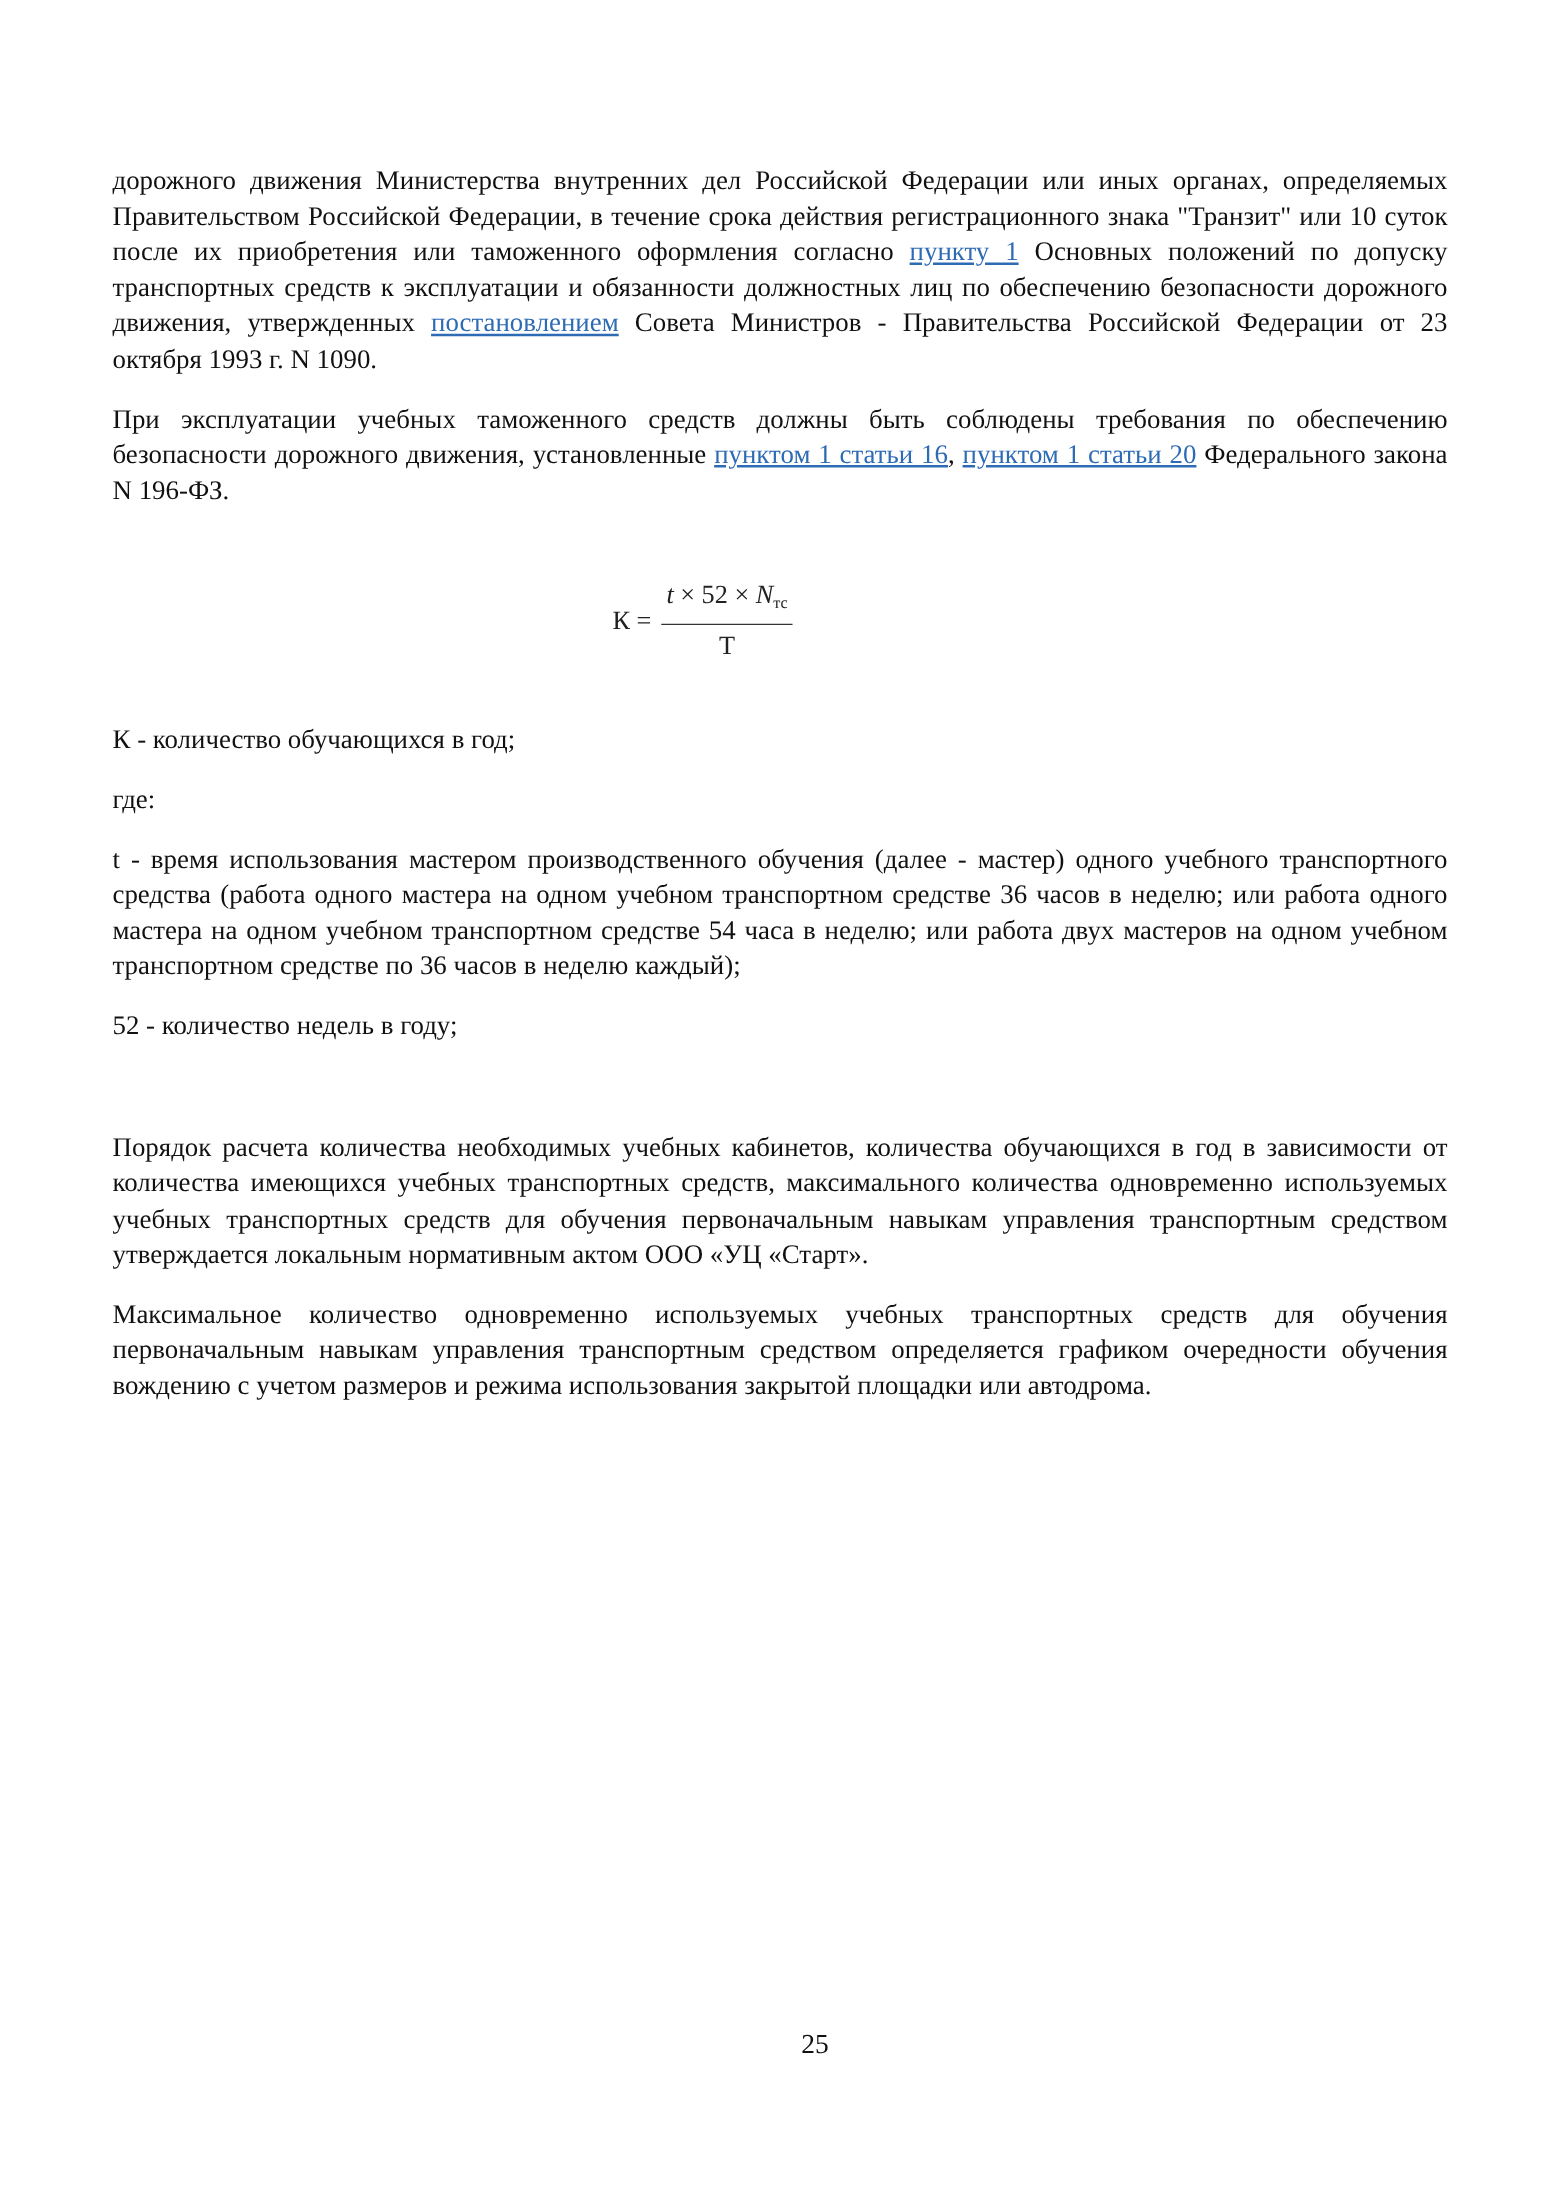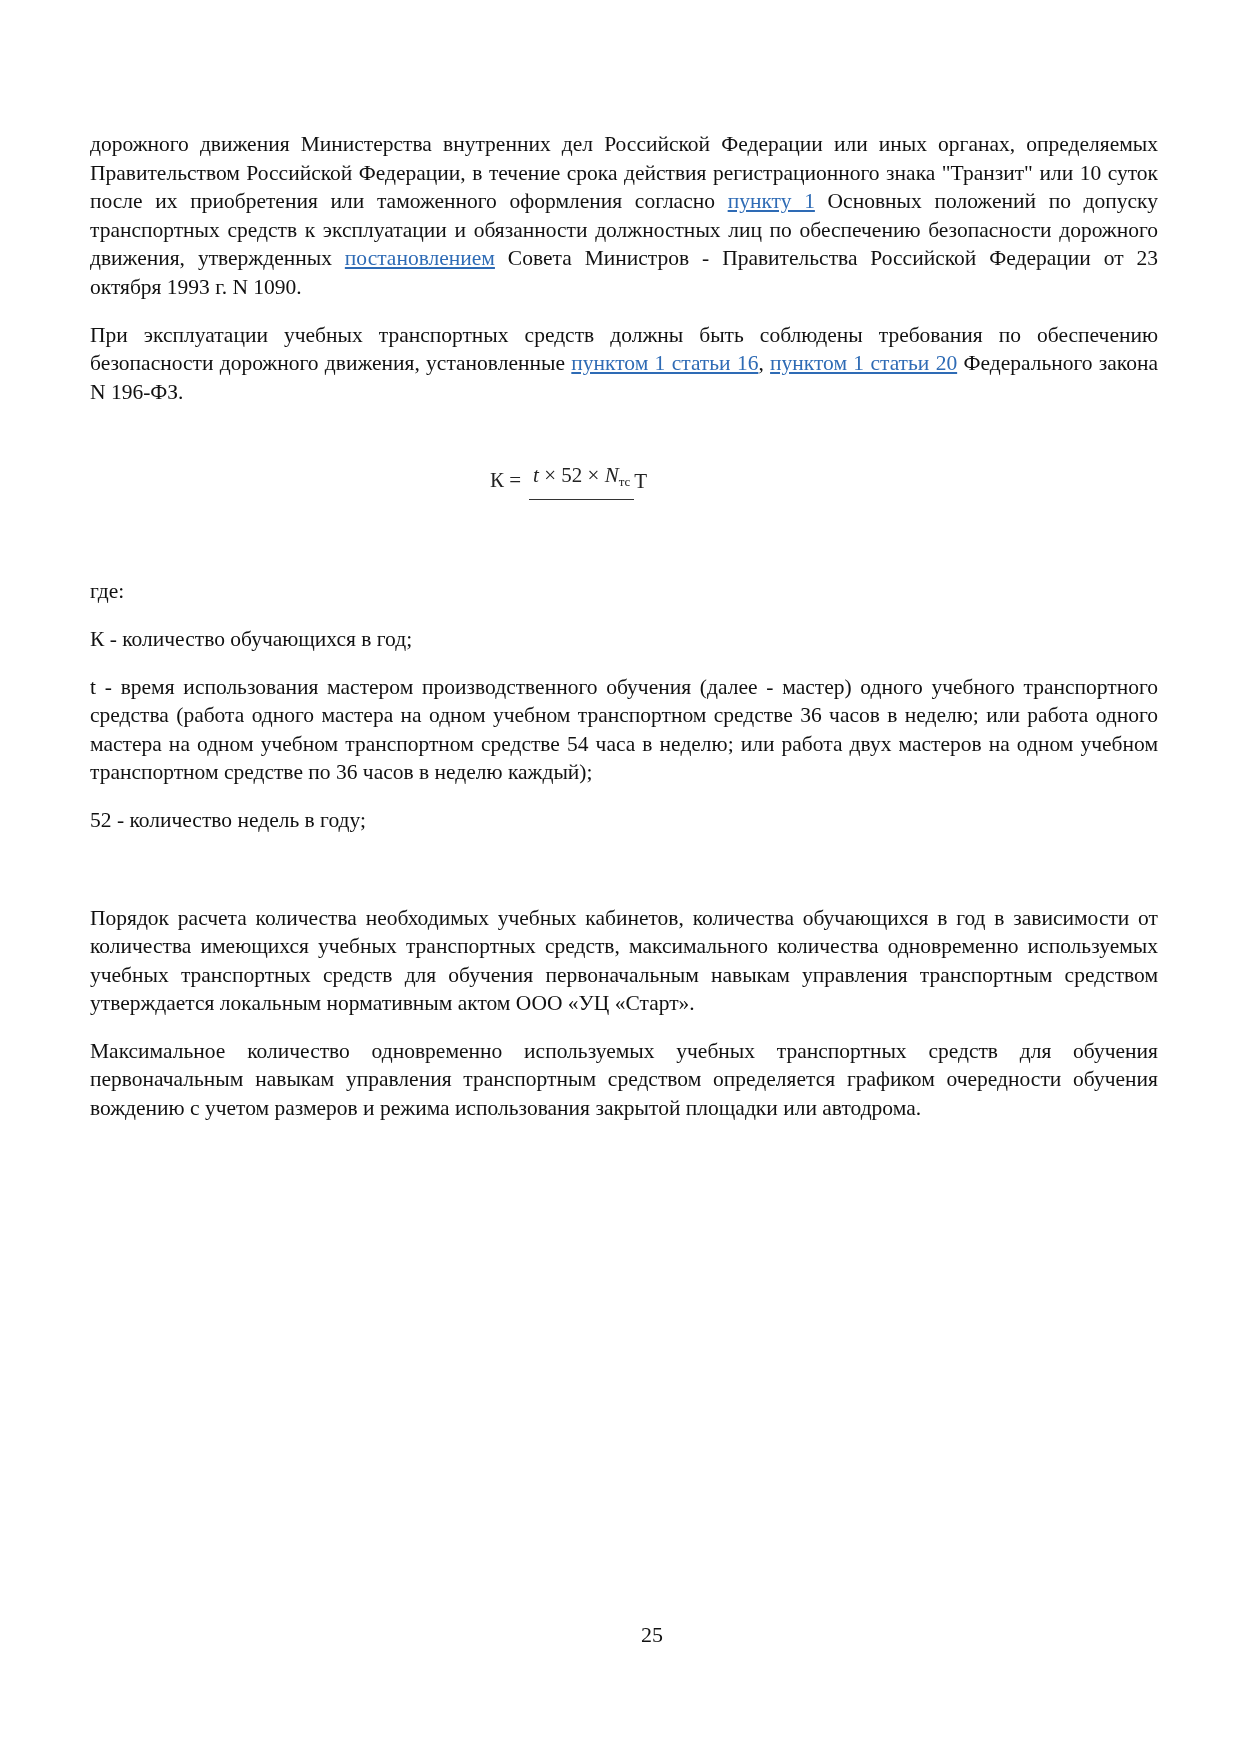--- a/index.html
+++ b/index.html
@@ -12,54 +12,54 @@
   p { margin: 12px 0 19px 0; }
   .just { text-align: justify; }
   a.lnk { color: #2e6bb5; text-decoration: underline; text-underline-offset: 2px; }
   .formula-wrap { height: 140px; position: relative; margin-top: 12px; margin-bottom: 10px; }
   .formula {
     position: absolute; left: 400px; top: 36px;
     display: flex; align-items: center;
     font-family: "Liberation Serif", "DejaVu Serif", serif; font-size: 21px; color: #222;
   }
   .formula .lhs { margin-right: 4px; }
-  .frac { display: inline-flex; flex-direction: row; align-items: center; margin-left: 4px; }
+  .frac { display: inline-flex; flex-direction: column; align-items: center; margin-left: 4px; }
   .frac .num { padding: 0 4px 2px 4px; border-bottom: 1.5px solid #333; white-space: nowrap; }
   .frac .den { padding-top: 2px; }
   .frac i { font-style: italic; }
   .sub { font-size: 13px; vertical-align: -4px; }
   .gap-big { height: 38px; }
   .page-number {
     position: absolute; left: 0; width: 1240px; top: 1622px; text-align: center;
     font-family: "Liberation Serif", "DejaVu Serif", serif; font-size: 22px; color: #111; margin-left: 32px;
   }
 </style>
 </head>
 <body>
 
 <div class="page">
 
   <p class="just"><span>дорожного движения Министерства внутренних дел Российской Федерации или иных органах, определяемых Правительством Российской Федерации, в течение срока действия регистрационного знака "Транзит" или 10 суток после их приобретения или таможенного оформления согласно </span><a class="lnk">пункту 1</a><span> Основных положений по допуску транспортных средств к эксплуатации и обязанности должностных лиц по обеспечению безопасности дорожного движения, утвержденных </span><a class="lnk">постановлением</a><span> Совета Министров - Правительства Российской Федерации от 23 октября 1993 г. N 1090.</span></p>
 
-  <p class="just"><span>При эксплуатации учебных транспортных средств должны быть соблюдены требования по обеспечению безопасности дорожного движения, установленные </span><a class="lnk">пунктом 1 статьи 16</a><span>, </span><a class="lnk">пунктом 1 статьи 20</a><span> Федерального закона N 196-ФЗ.</span></p>
+  <p class="just"><span>При эксплуатации учебных таможенного средств должны быть соблюдены требования по обеспечению безопасности дорожного движения, установленные </span><a class="lnk">пунктом 1 статьи 16</a><span>, </span><a class="lnk">пунктом 1 статьи 20</a><span> Федерального закона N 196-ФЗ.</span></p>
 
 
   <div class="formula-wrap">
     <div class="formula">
       <span class="lhs">К =</span>
       <span class="frac">
         <span class="num"><i>t</i><span> × 52 × </span><i>N</i><span class="sub">тс</span></span>
         <span class="den">Т</span>
       </span>
     </div>
   </div>
 
+  <p>К - количество обучающихся в год;</p>
+
   <p>где:</p>
-
-  <p>К - количество обучающихся в год;</p>
   <p class="just">t - время использования мастером производственного обучения (далее - мастер) одного учебного транспортного средства (работа одного мастера на одном учебном транспортном средстве 36 часов в неделю; или работа одного мастера на одном учебном транспортном средстве 54 часа в неделю; или работа двух мастеров на одном учебном транспортном средстве по 36 часов в неделю каждый);</p>
   <p>52 - количество недель в году;</p>
 
   <div class="gap-big"></div>
 
   <p class="just">Порядок расчета количества необходимых учебных кабинетов, количества обучающихся в год в зависимости от количества имеющихся учебных транспортных средств, максимального количества одновременно используемых учебных транспортных средств для обучения первоначальным навыкам управления транспортным средством утверждается локальным нормативным актом ООО «УЦ «Старт».</p>
   <p class="just">Максимальное количество одновременно используемых учебных транспортных средств для обучения первоначальным навыкам управления транспортным средством определяется графиком очередности обучения вождению с учетом размеров и режима использования закрытой площадки или автодрома.</p>
 </div>
 
 <div class="page-number">25</div>

